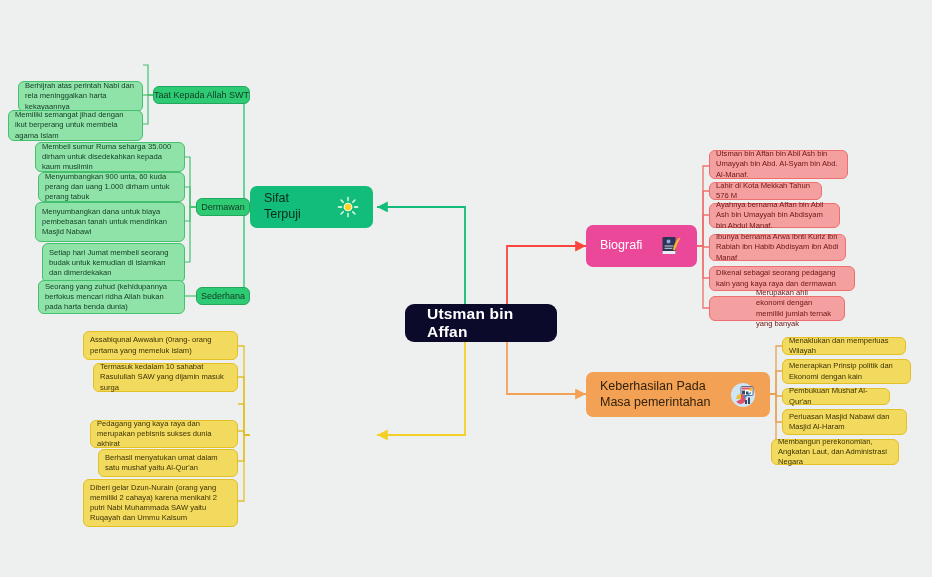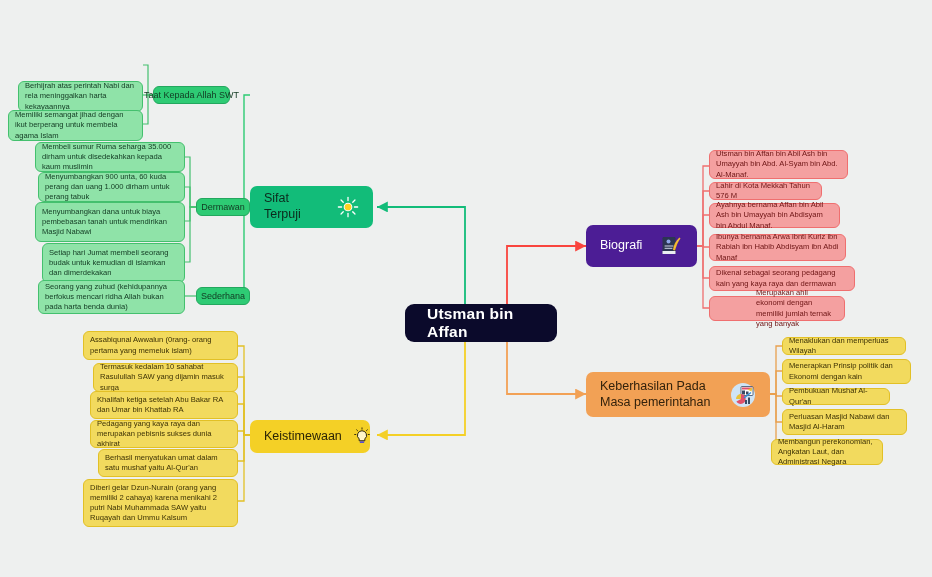--- a/index.html
+++ b/index.html
@@ -19,21 +19,21 @@
   .central {
     background: #0b0a2b; color: #ffffff;
     font-size: 15.5px; font-weight: bold;
     padding: 0 22px; justify-content: center;
     border-radius: 9px; letter-spacing: .2px;
   }
 
   
   .cat { font-size: 12.5px; color: #1b1b1b; padding: 0 14px; justify-content: space-between; gap: 10px; }
   .cat.green  { background: #12bc79; color:#0c2a1d; }
-  .cat.red    { background: #4c1d95; color: #ffffff; text-align: center; }
+  .cat.red    { background: #ec4899; color: #ffffff; text-align: center; }
   .cat.yellow { background: #f4d026; color: #2b2405; }
   .cat.orange { background: #f2a155; color: #33220c; }
   .cat .lbl { line-height: 1.25; }
   .cat .ico { flex: 0 0 auto; display:flex; align-items:center; justify-content:center; }
 
   
   .mid {
     background: #2ecb74; border: 1px solid #23a75e; color: #123a22;
     font-size: 9px; padding: 0 7px; border-radius: 6px; white-space: nowrap;
     justify-content: center;
@@ -126,21 +126,21 @@
             <line x1="19" y1="12" x2="22.5" y2="12"></line>
           <line x1="4.4" y1="4.4" x2="6.8" y2="6.8"></line>
             <line x1="17.2" y1="17.2" x2="19.6" y2="19.6"></line>
           <line x1="4.4" y1="19.6" x2="6.8" y2="17.2"></line>
             <line x1="17.2" y1="6.8" x2="19.6" y2="4.4"></line>
         </g>
       </svg>
     </span>
   </div>
 
-  <div class="node mid" style="left:153px; top:86px; width:77px; height:18px;">Taat Kepada Allah SWT</div>
+  <div class="node mid" style="left:153px; top:86px; width:97px; height:18px;">Taat Kepada Allah SWT</div>
   <div class="node mid" style="left:196px; top:198px; width:54px; height:18px;">Dermawan</div>
   <div class="node mid" style="left:196px; top:287px; width:54px; height:18px;">Sederhana</div>
 
   <div class="node leaf green" style="left:18px; top:81px; width:125px; height:31px;">
     <span class="txt">Berhijrah atas perintah Nabi dan rela meninggalkan harta kekayaannya</span>
     </div>
   <div class="node leaf green" style="left:8px; top:110px; width:135px; height:31px;">
     <span class="txt">Memiliki semangat jihad dengan ikut berperang untuk membela agama Islam</span>
     </div>
 
@@ -190,45 +190,26 @@
   <div class="node leaf pink" style="left:709px; top:234px; width:137px; height:27px;">
     <span class="txt">Ibunya bernama Arwa ibnti Kuriz ibn Rabiah ibn Habib Abdisyam ibn Abdi Manaf</span>
     </div>
   <div class="node leaf pink" style="left:709px; top:266px; width:146px; height:25px;">
     <span class="txt">Dikenal sebagai seorang pedagang kain yang kaya raya dan dermawan</span>
     </div>
   <div class="node leaf pink" style="left:709px; top:296px; width:136px; height:25px;padding-left:46px;">
     <span class="txt">Merupakan ahli ekonomi dengan memiliki jumlah ternak yang banyak</span>
     </div>
 
-  <div class="node cat yellow" style="left:250px; top:420px; width:120px; height:33px;">
-    <span class="lbl">Keistimewaan</span>
-    <span class="ico">
-      <svg class="bulb" width="20" height="20" viewBox="0 0 24 24">
-        <path d="M12 4.5 A5.5 5.5 0 0 0 8.6 14.3 V16.5 h6.8 V14.3 A5.5 5.5 0 0 0 12 4.5 Z" fill="#fff6c8" stroke="#2b2405" stroke-width="1.2"></path>
-        <rect x="9.3" y="17" width="5.4" height="2.2" rx="1" fill="#5a4fcf"></rect>
-        <g stroke="#2b2405" stroke-width="1.1" stroke-linecap="round">
-          <line x1="12" y1="1" x2="12" y2="2.6"></line>
-          <line x1="5.6" y1="3.4" x2="6.7" y2="4.5"></line>
-          <line x1="18.4" y1="3.4" x2="17.3" y2="4.5"></line>
-          <line x1="3.2" y1="9" x2="4.6" y2="9"></line>
-          <line x1="20.8" y1="9" x2="19.4" y2="9"></line>
-        </g>
-      </svg>
-    </span>
-  </div>
 
   <div class="node leaf yellow" style="left:83px; top:331px; width:155px; height:29px;">
     <span class="txt">Assabiqunal Awwalun (0rang- orang pertama yang memeluk islam)</span>
     </div>
   <div class="node leaf yellow" style="left:93px; top:363px; width:145px; height:29px;">
     <span class="txt">Termasuk kedalam 10 sahabat Rasulullah SAW yang dijamin masuk surga</span>
-    </div>
-  <div class="node leaf yellow" style="left:90px; top:391px; width:148px; height:28px;">
-    <span class="txt">Khalifah ketiga setelah Abu Bakar RA dan Umar bin Khattab RA</span>
     </div>
   <div class="node leaf yellow" style="left:90px; top:420px; width:148px; height:28px;">
     <span class="txt">Pedagang yang kaya raya dan merupakan pebisnis sukses dunia akhirat</span>
     </div>
   <div class="node leaf yellow" style="left:98px; top:449px; width:140px; height:28px;">
     <span class="txt">Berhasil menyatukan umat dalam satu mushaf yaitu Al-Qur'an</span>
     </div>
   <div class="node leaf yellow" style="left:83px; top:479px; width:155px; height:48px;">
     <span class="txt">Diberi gelar Dzun-Nurain (orang yang memiliki 2 cahaya) karena menikahi 2 putri Nabi Muhammada SAW yaitu Ruqayah dan Ummu Kalsum</span>
     </div>
@@ -261,17 +242,17 @@
     </div>
   <div class="node leaf yellow" style="left:782px; top:359px; width:129px; height:25px;">
     <span class="txt">Menerapkan Prinsip politik dan Ekonomi dengan kain</span>
     </div>
   <div class="node leaf yellow" style="left:782px; top:388px; width:108px; height:17px;">
     <span class="txt">Pembukuan Mushaf Al-Qur'an</span>
     </div>
   <div class="node leaf yellow" style="left:782px; top:409px; width:125px; height:26px;">
     <span class="txt">Perluasan Masjid Nabawi dan Masjid Al-Haram</span>
     </div>
-  <div class="node leaf yellow" style="left:771px; top:439px; width:112px; height:26px;">
+  <div class="node leaf yellow" style="left:771px; top:439px; width:128px; height:26px;">
     <span class="txt">Membangun perekonomian, Angkatan Laut, dan Administrasi Negara</span>
     </div>
 
 </div>
 
 </body></html>

